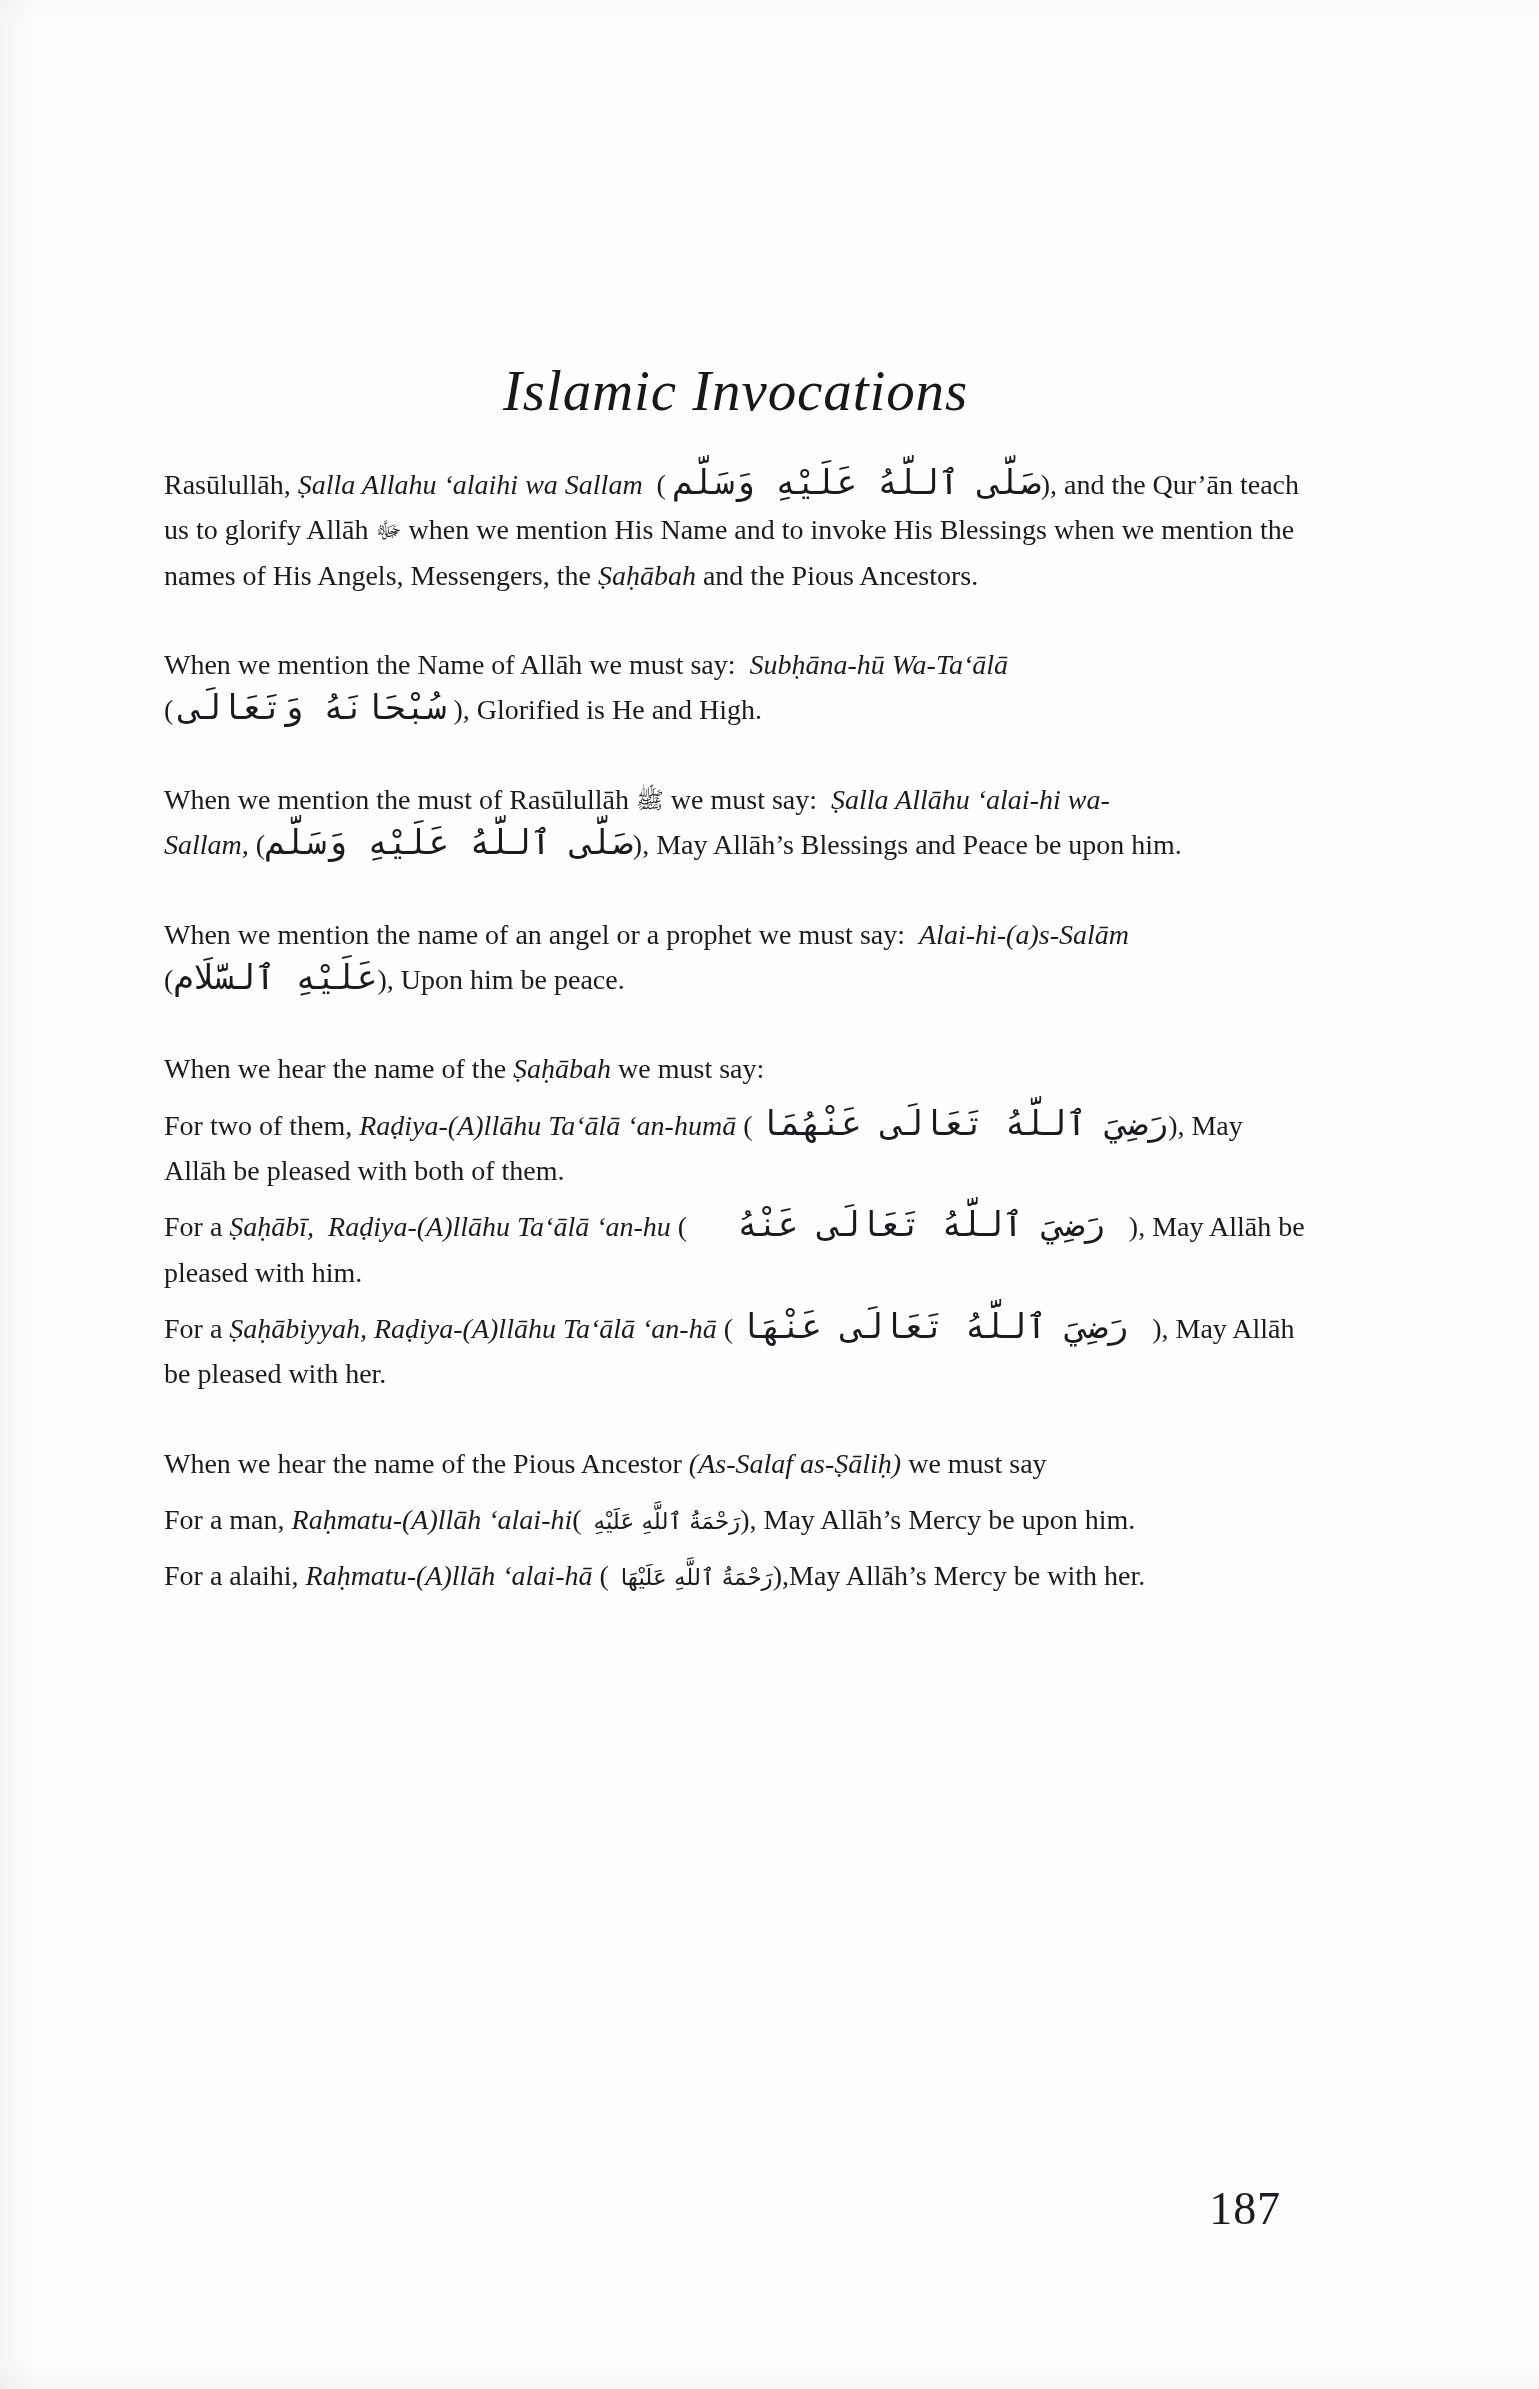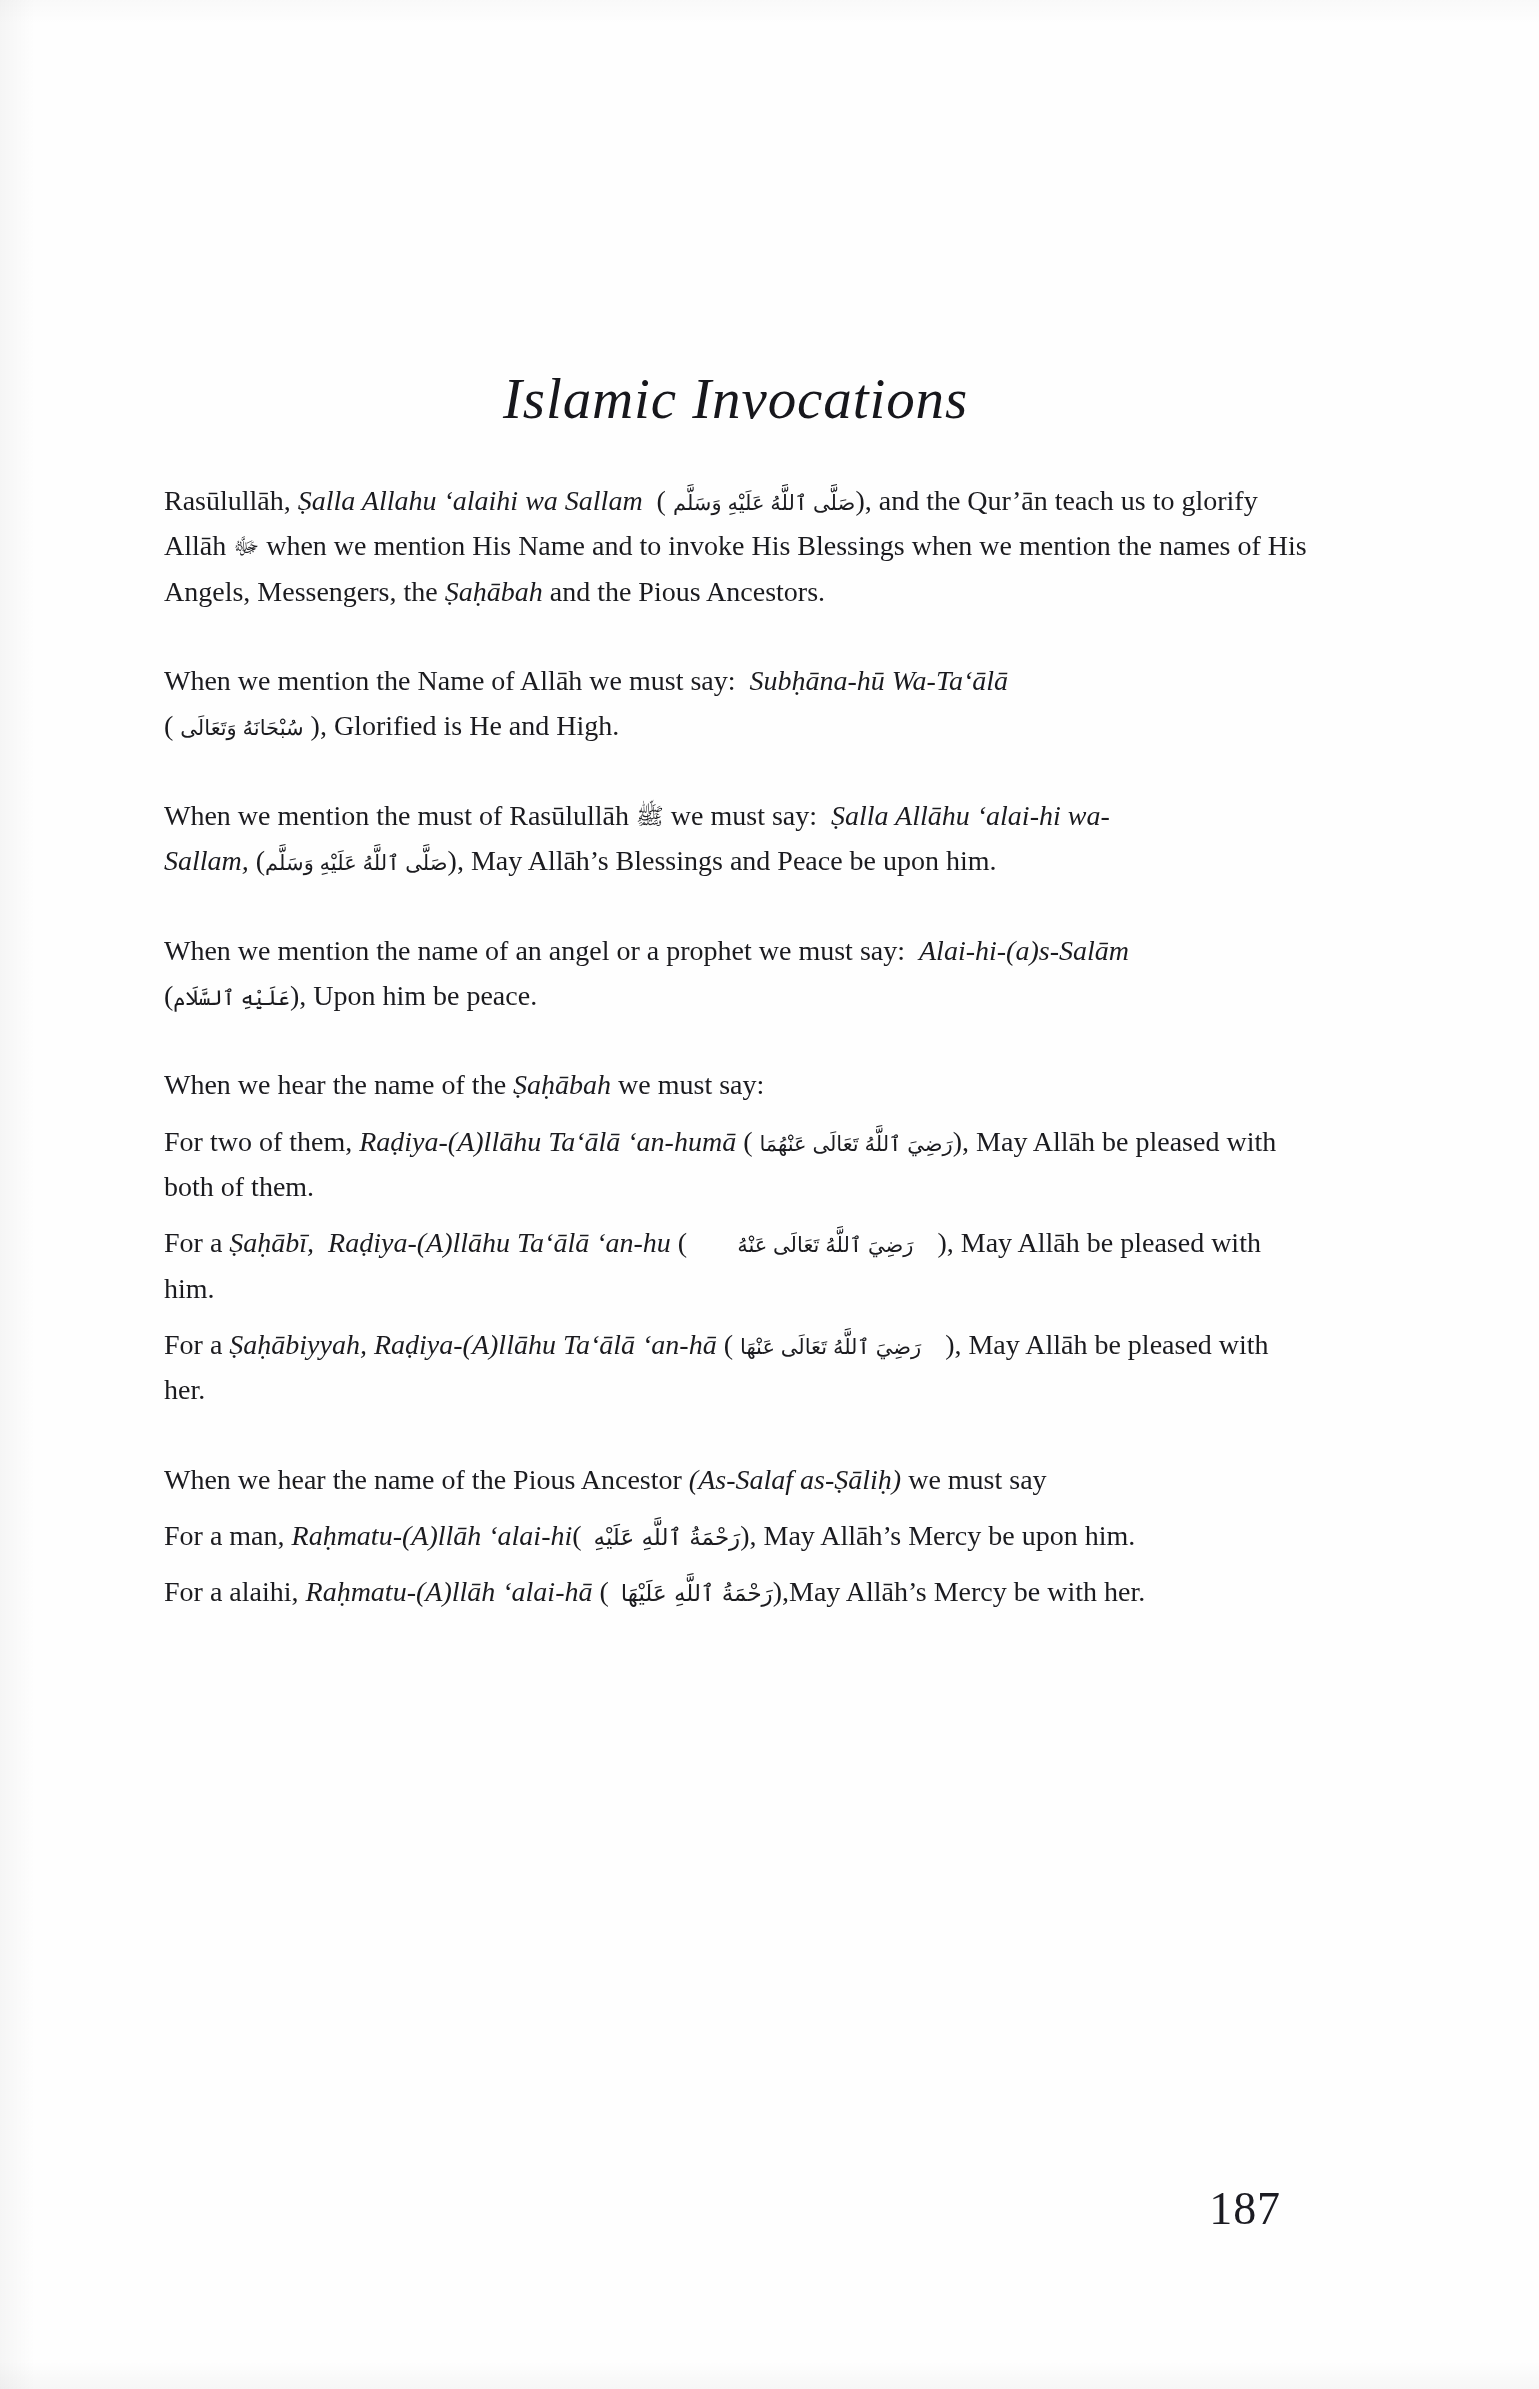--- a/index.html
+++ b/index.html
@@ -32,41 +32,41 @@
     position: absolute;
     left: 164px;
     top: 0;
     width: 1143px;
   }
   .page-title {
     text-align: center;
     font-style: italic;
     font-size: 57px;
     letter-spacing: 0.9px;
-    margin: 8px;
+    margin: 0;
     padding-top: 358px;
     font-weight: normal;
     color: #17171c;
   }
   .body-block {
     font-size: 28px;
     line-height: 1.62;
     text-align: left;
   }
   p.para {
     margin: 0 0 11px 0;
   }
   .sp-lg { height: 39px; }
   .sp-md { height: 33px; }
   .it { font-style: italic; margin-top: 36px; }
   .ar {
-    font-family: Liberation Sans, sans-serif;
+    font-family: Liberation Mono, monospace;
     direction: rtl;
     unicode-bidi: isolate;
-    font-size: 21px;
+    font-size: 34px;
     line-height: 1;
   }
   .ar-sm {
     font-family: "DejaVu Sans", sans-serif;
     direction: rtl;
     unicode-bidi: isolate;
     font-size: 23px;
     margin-left: 12px;
   }
   .honorific {

